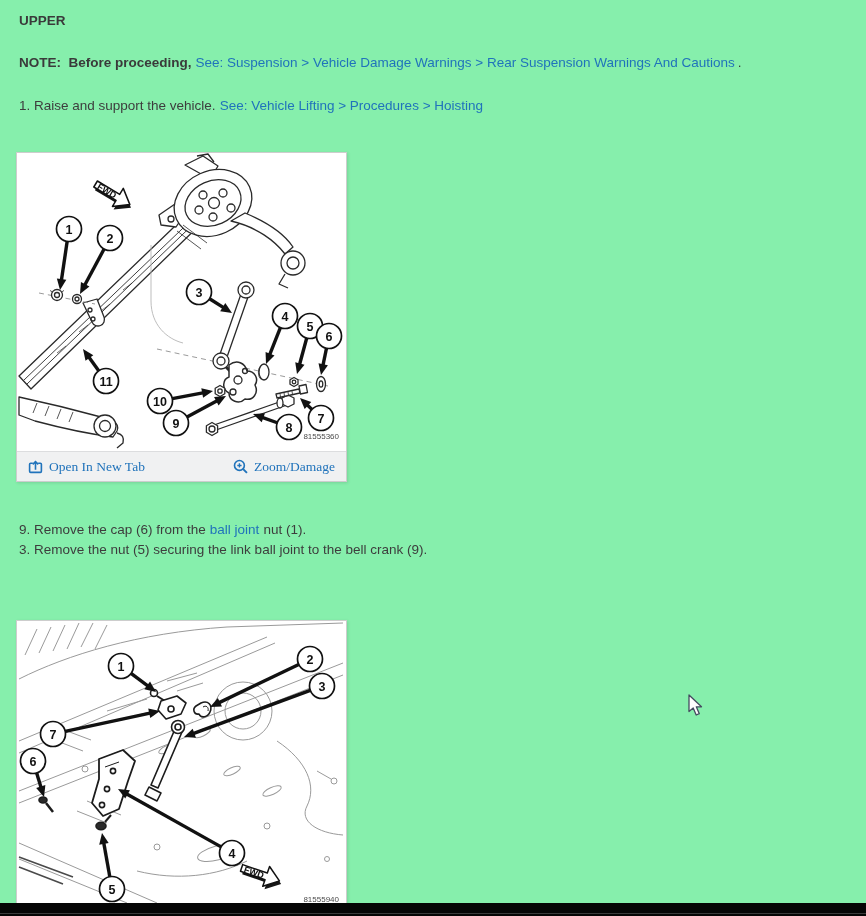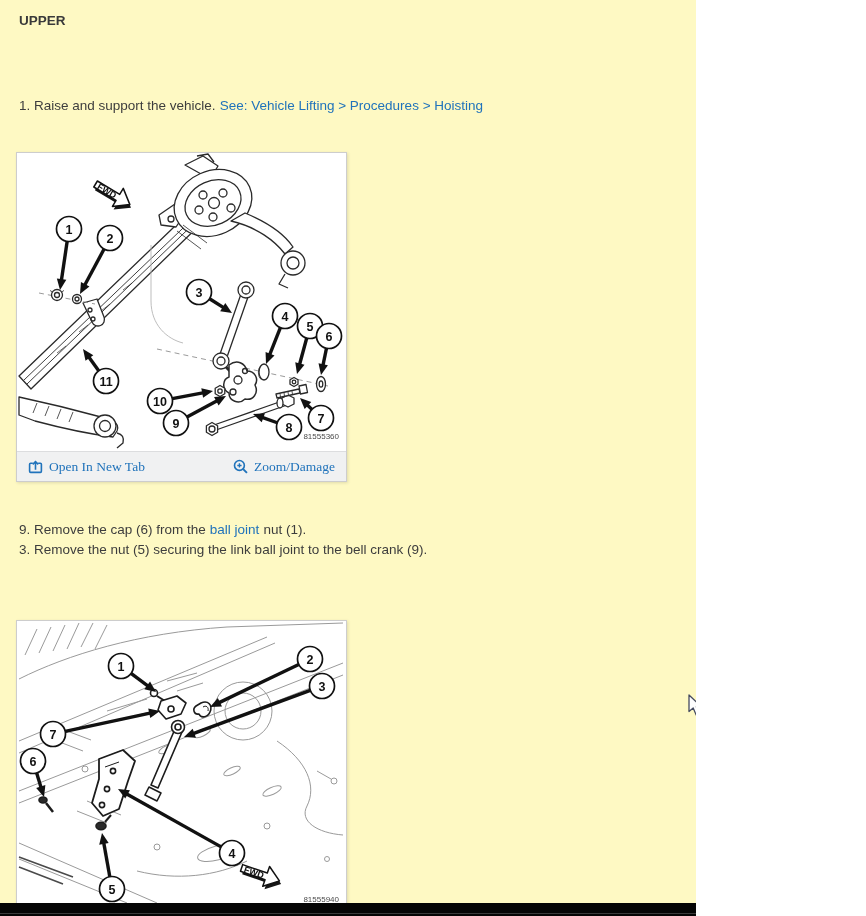--- a/index.html
+++ b/index.html
@@ -1,16 +1,16 @@
 <!DOCTYPE html>
 <html><head>
 <meta charset="utf-8">
 <style>
   html,body{margin:0;padding:0;background:#fff;}
-  .page{position:relative;width:696px;height:916px;background:#fef9c3;overflow:hidden;
+  .page{position:relative;width:866px;height:916px;background:#86efac;overflow:hidden;
         font-family:"Liberation Sans",sans-serif;color:#3d3d3d;}
   .section-title{position:absolute;left:19px;top:13px;font-size:13.5px;font-weight:bold;color:#3a3a3a;}
   .note-line{position:absolute;left:19px;top:55px;font-size:13.5px;}
   .note-line b{color:#3a3a3a;}
   a.doclink{color:#2073bb;text-decoration:none;cursor:pointer;}
   .note-line a{margin-left:4px;}
   .note-suffix{margin-left:3px;}
   .step-line{font-size:13.5px;line-height:20px;}
   .step1-line{position:absolute;left:19px;top:96px;}
   .steps-block{position:absolute;left:19px;top:520px;}
@@ -31,20 +31,23 @@
   .cursor{position:absolute;left:688px;top:694px;pointer-events:none;}
   svg text{font-family:"Liberation Sans",sans-serif;}
 </style>
 </head>
 <body>
 
 <div class="page">
 
   <div class="section-title">UPPER</div>
 
+  <div class="note-line">
+    <b>NOTE:&nbsp; Before proceeding,</b><a class="doclink">See: Suspension &gt; Vehicle Damage Warnings &gt; Rear Suspension Warnings And Cautions</a><span class="note-suffix">.</span>
+  </div>
 
   <div class="step-line step1-line">
     <span>1. Raise and support the vehicle.</span><a class="doclink">See: Vehicle Lifting &gt; Procedures &gt; Hoisting</a>
   </div>
 
   <div class="figure-card" id="figure-card-1">
     <svg class="fig-canvas" id="fig1-svg" width="327" height="297" viewBox="0 0 327 297">
 
       <g stroke="#2a2a2a" fill="none" stroke-width="1.3" stroke-linejoin="round">
 

